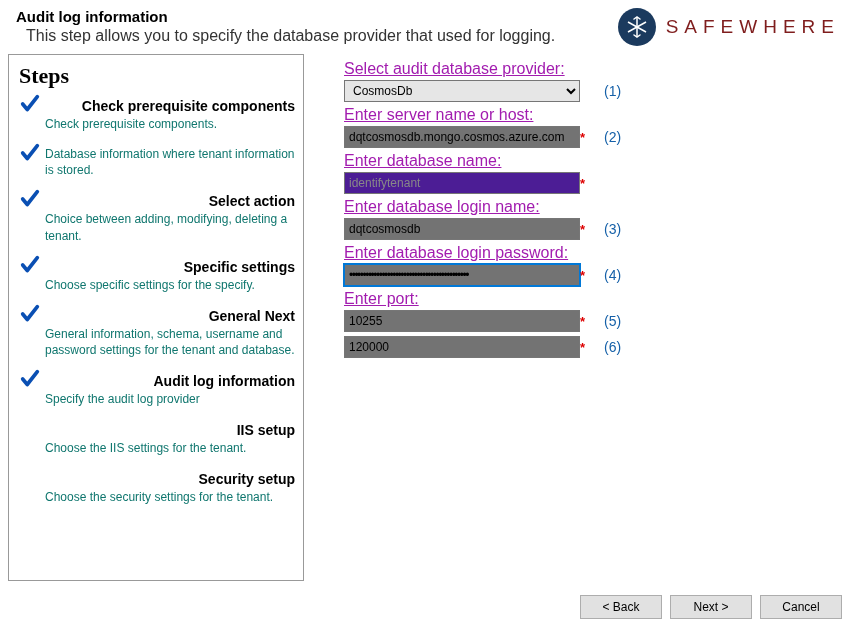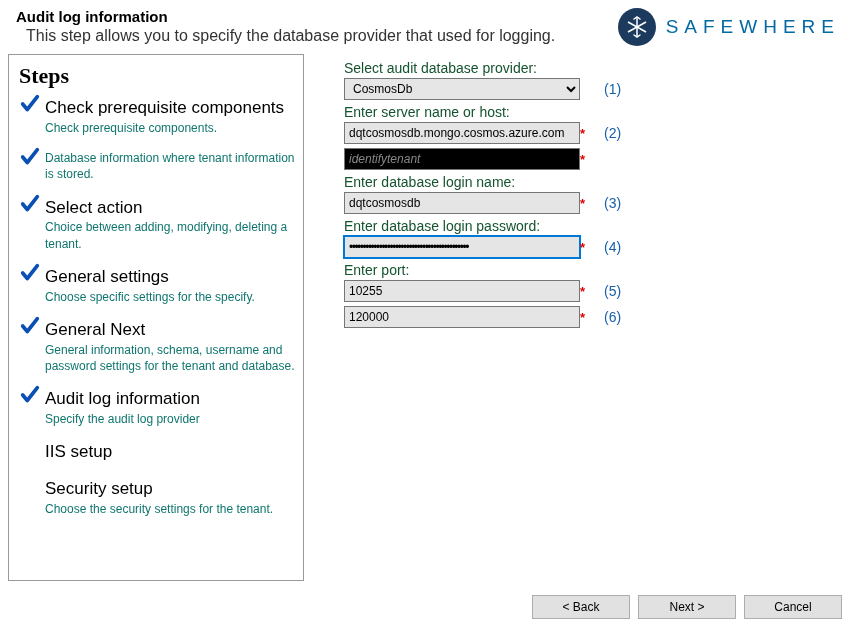--- a/index.html
+++ b/index.html
@@ -44,21 +44,21 @@
     background: #1b3a5e;
     display: flex;
     align-items: center;
     justify-content: center;
     color: #fff;
     font-size: 24px;
   }
   .logo-text {
     font-size: 19px;
     letter-spacing: 6px;
-    color: #0369a1;
+    color: #7f1d1d;
     font-weight: 400;
   }
   .main {
     display: flex;
     padding: 0 8px;
     gap: 40px;
   }
   .steps-panel {
     width: 296px;
     border: 1px solid #999;
@@ -83,23 +83,24 @@
     line-height: 1.35;
   }
   .step-item .check {
     position: absolute;
     left: 0;
     top: 2px;
     width: 22px;
     height: 22px;
   }
   .step-name {
-    font-weight: normal;
-    font-size: 17px;
+    font-weight: bold;
+    font-size: 14px;
     color: #000;
+    text-align: right;
   }
   .step-desc {
     font-size: 12px;
     color: #0f766e;
   }
   .steps-list::-webkit-scrollbar {
     width: 16px;
   }
   .steps-list::-webkit-scrollbar-track {
     background: #f0f0f0;
@@ -114,49 +115,49 @@
     border: 1px solid #a0a0a0;
   }
   .form-panel {
     flex: 1;
     padding-top: 6px;
   }
   .form-row {
     margin-bottom: 2px;
   }
   .form-label {
-    font-size: 14px;
-    color: #14532d;
+    font-size: 16px;
+    color: #a21caf;
     display: block;
     margin-bottom: 2px;
+    text-decoration: underline;
   }
   .input-line {
     display: flex;
     align-items: center;
     margin-bottom: 4px;
   }
   .input-line select,
   .input-line input {
     width: 236px;
     height: 22px;
     font-size: 12px;
     font-family: Arial, sans-serif;
     padding: 1px 4px;
     border: 1px solid #767676;
   }
   .input-line select {
     background: #e6e6e6;
   }
   .input-line input {
-    background: #e5e5e5;
+    background: #737373;
   }
   .input-line input:disabled {
-    background: #000000;
+    background: #4c1d95;
     color: #888;
-    font-style: italic;
   }
   .input-line input.focused {
     border: 1px solid #0078d7;
     outline: 1px solid #0078d7;
   }
   .req {
     color: #d00;
     font-weight: bold;
     width: 10px;
     font-size: 13px;
@@ -167,21 +168,21 @@
     margin-left: 14px;
   }
   .button-bar {
     position: absolute;
     bottom: 10px;
     right: 14px;
     display: flex;
     gap: 8px;
   }
   .button-bar button {
-    width: 98px;
+    width: 82px;
     height: 24px;
     font-size: 12px;
     font-family: Arial, sans-serif;
     background: #e1e1e1;
     border: 1px solid #adadad;
     cursor: pointer;
   }
 </style>
 </head>
 <body>
@@ -226,39 +227,40 @@
           <svg class="check" viewBox="0 0 24 24">
             <path d="M4 12 L9 18 L20 4" fill="none" stroke="#0a4fb3" stroke-width="4" stroke-linecap="round" stroke-linejoin="round"></path>
           </svg>
           <div class="step-name">Select action</div>
           <div class="step-desc">Choice between adding, modifying, deleting a tenant.</div>
         </div>
         <div class="step-item">
           <svg class="check" viewBox="0 0 24 24">
             <path d="M4 12 L9 18 L20 4" fill="none" stroke="#0a4fb3" stroke-width="4" stroke-linecap="round" stroke-linejoin="round"></path>
           </svg>
-          <div class="step-name">General settings</div>
+          <div class="step-name">Specific settings</div>
           <div class="step-desc">Choose specific settings for the specify.</div>
         </div>
         <div class="step-item">
           <svg class="check" viewBox="0 0 24 24">
             <path d="M4 12 L9 18 L20 4" fill="none" stroke="#0a4fb3" stroke-width="4" stroke-linecap="round" stroke-linejoin="round"></path>
           </svg>
           <div class="step-name">General Next</div>
           <div class="step-desc">General information, schema, username and password settings for the tenant and database.</div>
         </div>
         <div class="step-item">
           <svg class="check" viewBox="0 0 24 24">
             <path d="M4 12 L9 18 L20 4" fill="none" stroke="#0a4fb3" stroke-width="4" stroke-linecap="round" stroke-linejoin="round"></path>
           </svg>
           <div class="step-name">Audit log information</div>
           <div class="step-desc">Specify the audit log provider</div>
         </div>
         <div class="step-item">
           <div class="step-name">IIS setup</div>
+          <div class="step-desc">Choose the IIS settings for the tenant.</div>
         </div>
         <div class="step-item">
           <div class="step-name">Security setup</div>
           <div class="step-desc">Choose the security settings for the tenant.</div>
         </div>
       </div>
   </div>
 
   <div class="form-panel">
 
@@ -276,20 +278,21 @@
     <div class="form-row">
       <span class="form-label">Enter server name or host:</span>
       <div class="input-line">
         <input type="text" value="dqtcosmosdb.mongo.cosmos.azure.com" style="">
         <span class="req">*</span>
         <span class="annot">(2)</span>
       </div>
     </div>
 
     <div class="form-row">
+      <span class="form-label">Enter database name:</span>
       <div class="input-line">
         <input type="text" disabled="" value="identifytenant" style="">
         <span class="req">*</span>
       </div>
     </div>
 
     <div class="form-row">
       <span class="form-label">Enter database login name:</span>
       <div class="input-line">
         <input type="text" value="dqtcosmosdb" style="">

